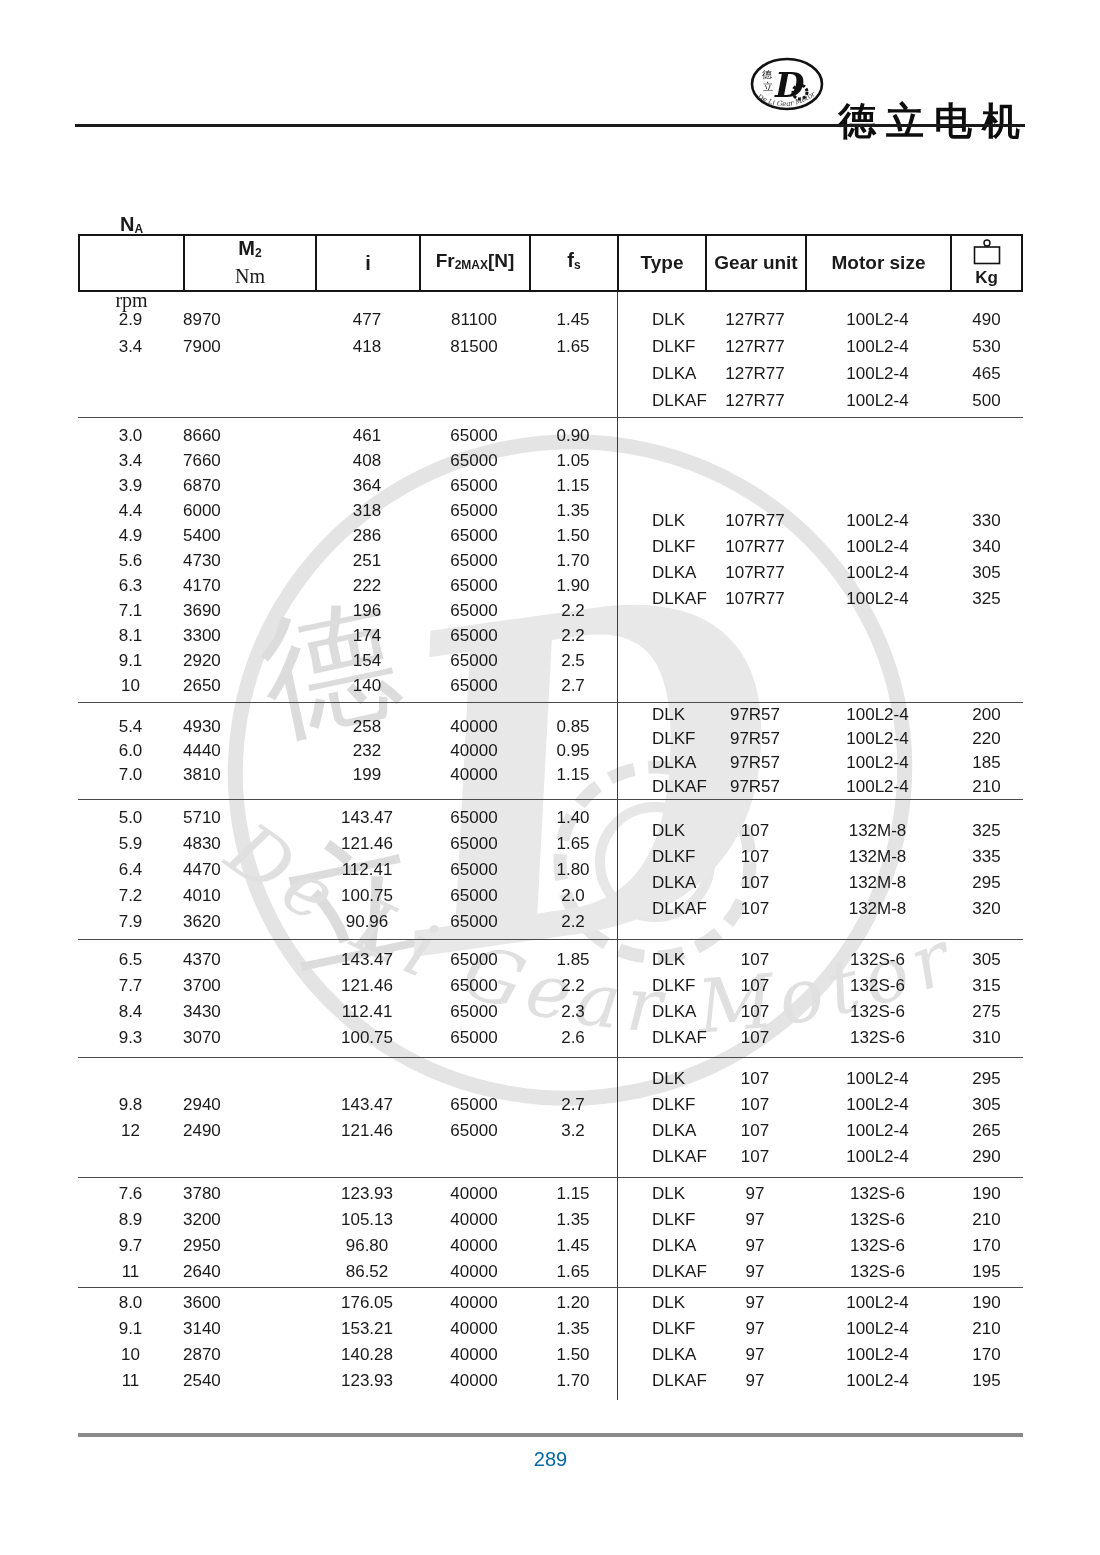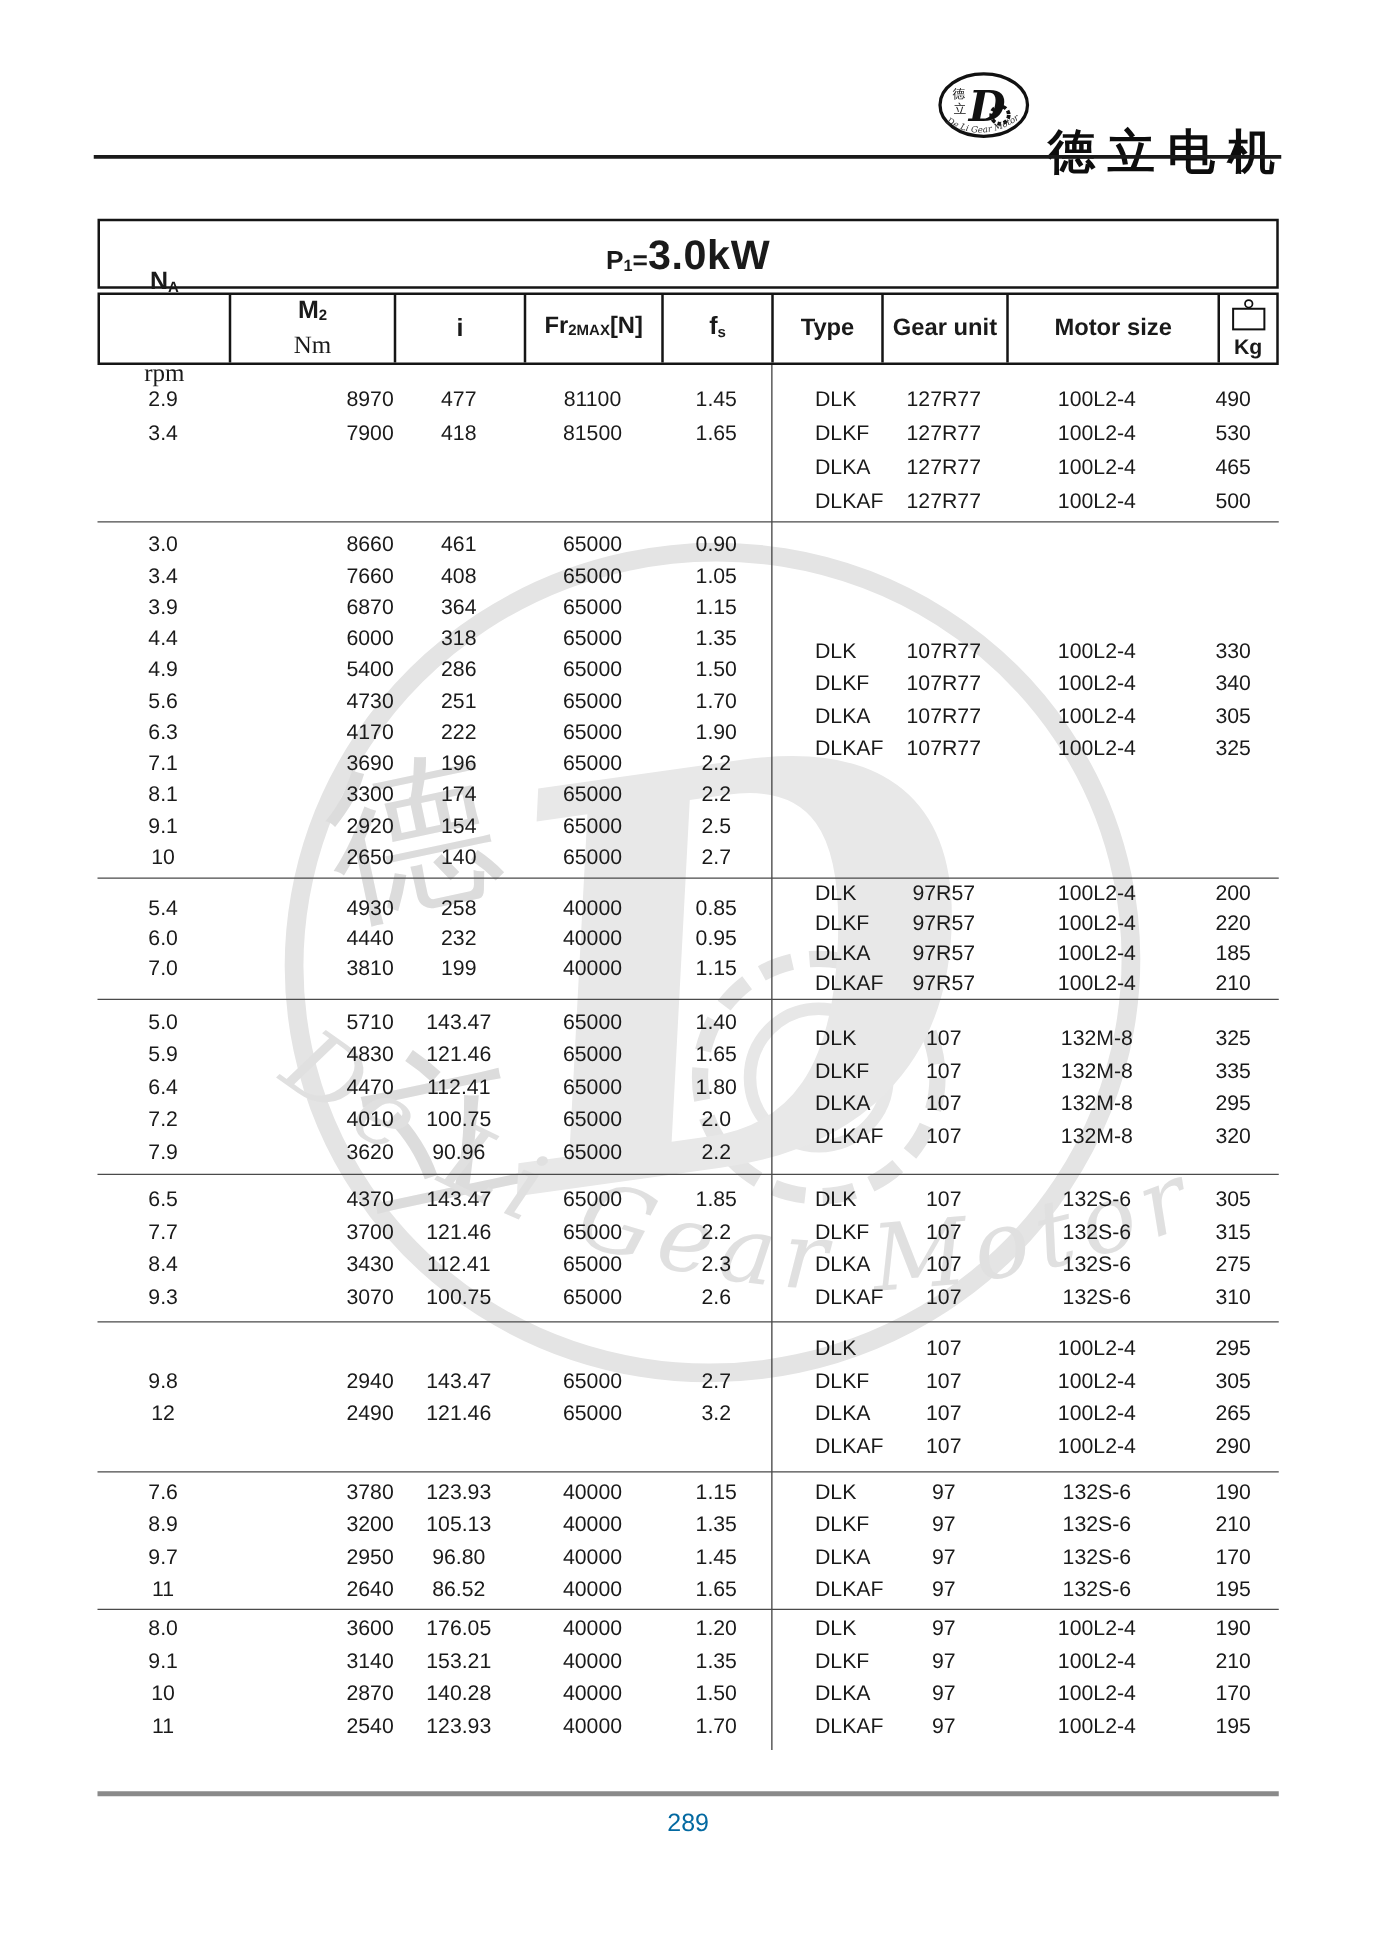--- a/index.html
+++ b/index.html
@@ -37,38 +37,38 @@
   .head-row {
     position:absolute; top:234px; left:0; width:945px; height:58px;
     border:2px solid #151515; display:flex; background:transparent;
   }
   .hcell {
     border-left:2px solid #151515; display:flex; flex-direction:column;
     align-items:center; justify-content:center; flex:none;
   }
   .hcell:first-child { border-left:none;gap:47px; }
   .w0{width:103px} .w1{width:132px} .w2{width:104px} .w3{width:110px} .w4{width:88px}
-  .w5{width:88px} .w6{width:100px} .w7{width:169px} .w8{flex:1}
+  .w5{width:88px} .w6{width:100px} .w7{width:145px} .w8{flex:1}
   .hmain { font-size:20px; font-weight:bold; line-height:20px; white-space:nowrap; }
   .hmain sub { font-size:12px; font-weight:bold; vertical-align:-0.2em; }
   .hmain.sm { font-size:19px; }
   .hunit { font-size:20px; font-weight:normal; margin-top:2px;font-family:Liberation Serif, serif; }
   .kg-label { font-size:17px; font-weight:bold; margin-top:1px; }
 
   
   .data-area { position:absolute; top:292px; left:0; width:945px; height:1141px; }
   .vdivider { position:absolute; left:539px; top:0; width:1px; height:1108px; background:#3a3a3a; }
   .groups { position:absolute; inset:0; display:flex; flex-direction:column; }
   .group { display:flex; border-bottom:1px solid #4a4a4a; flex:none; }
   .g1{height:126px} .g2{height:285px} .g3{height:97px} .g4{height:140px}
   .g5{height:118px} .g6{height:120px} .g7{height:110px} .g8{height:145px; border-bottom:none;}
   .gleft  { width:539px; display:flex; flex-direction:column; justify-content:center; height:100%; }
   .gright { width:406px; display:flex; flex-direction:column; justify-content:center; height:100%; }
   .trow { display:flex; height:26px; line-height:26px; font-size:17px; flex:none; white-space:nowrap; }
-  .lc0{width:105px;text-align:center} .lc1{width:132px;text-align:right}
+  .lc0{width:105px;text-align:center} .lc1{width:132px;text-align:left}
   .lc2{width:104px;text-align:center} .lc3{width:110px;text-align:center}
   .lc4{width:88px;text-align:center}
   .rc0{width:88px;text-align:left;padding-left:35px}
   .rc1{width:100px;text-align:center} .rc2{width:145px;text-align:center}
   .rc3{width:73px;text-align:center}
   .g1 .gleft,.g1 .gright{justify-content:flex-start;padding-top:14px}
   .g1 .trow{height:27px;line-height:27px}
   .g2 .gleft .trow{height:25px;line-height:25px}
   .g3 .trow{height:24px;line-height:24px}
   .g8 .gleft,.g8 .gright{justify-content:flex-start;padding-top:2px}
@@ -104,24 +104,20 @@
     <path id="smarc" d="M 9 42 Q 39 60 69 38" fill="none"></path>
     <text font-size="7" font-style="italic" font-family="'DejaVu Serif',serif" fill="#333">
       <textPath href="#smarc">De Li Gear Motor</textPath>
     </text>
   </svg>
   <div class="brand-name">德立电机</div>
   <div class="top-rule"></div>
 
   <div class="content">
 
-    <div class="title-box">
-      <span class="tp"><span>P</span><sub>1</sub><span>=</span></span>
-        <span class="tv">3.0kW</span>
-    </div>
 
     <div class="head-row">
       <div class="hcell w0">
         <div class="hmain"><span>N</span><sub>A</sub></div>
         <div class="hunit">rpm</div>
       </div>
       <div class="hcell w1">
         <div class="hmain"><span>M</span><sub>2</sub></div>
         <div class="hunit">Nm</div>
       </div>

